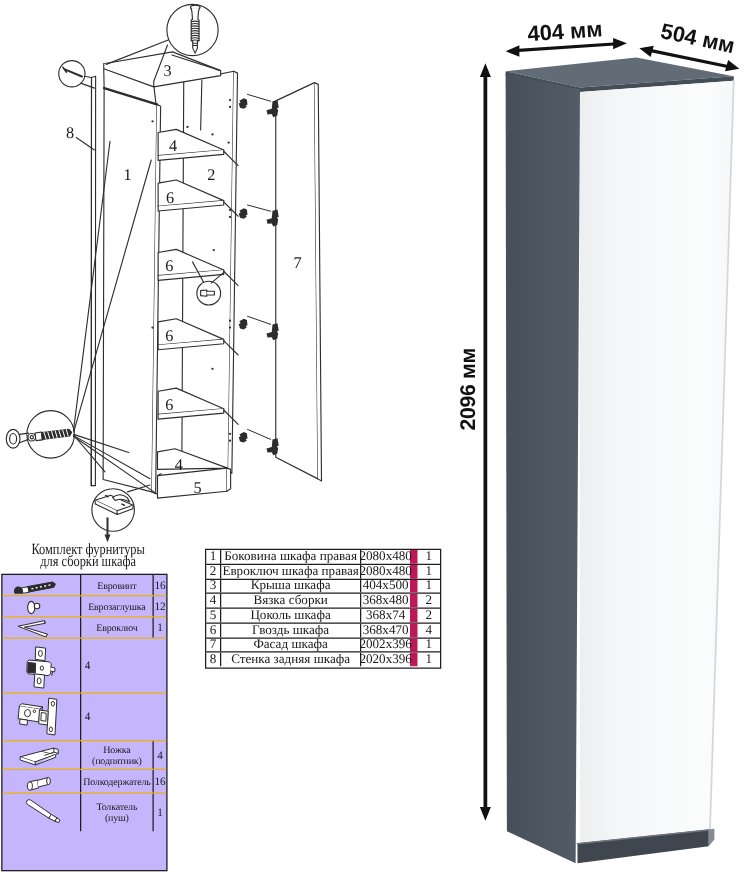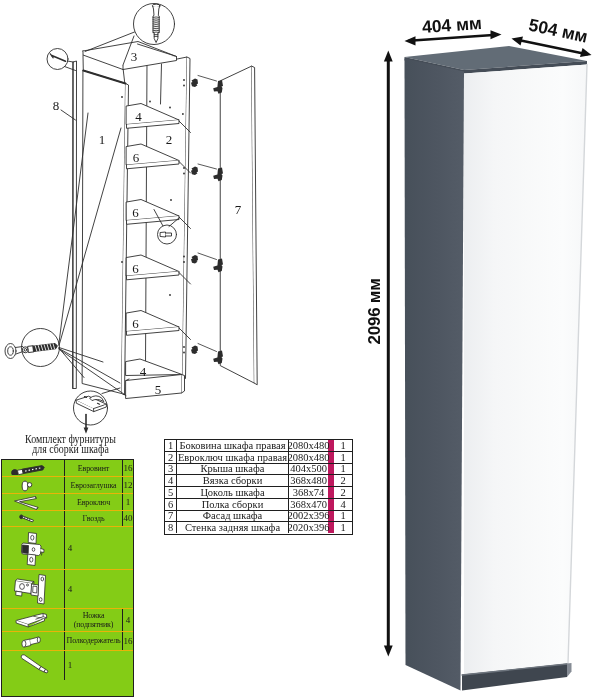--- a/index.html
+++ b/index.html
@@ -1,19 +1,19 @@
 <!DOCTYPE html>
 <html><head>
 <meta charset="utf-8">
 <style>
 html,body{margin:0;padding:0;width:601px;height:700px;background:#fff;overflow:hidden}
 body{position:relative;will-change:transform;transform:translateZ(0);font-family:"Liberation Serif",serif;color:#1a1a1a}
 .abs{position:absolute}
 
-.hw{position:absolute;left:1px;top:459px;width:133px;height:237.5px;border:1px solid #1f1f1f;box-sizing:border-box;background:#84cc16}
+.hw{position:absolute;left:1px;top:459px;width:133px;height:237.5px;border:1px solid #1f1f1f;box-sizing:border-box;background:#c4b5fd}
 .hwrow{display:flex;box-sizing:border-box;border-top:1px solid #eab308}
 .hwrow.first{border-top:none}
 .hwc{box-sizing:border-box;display:flex;align-items:center;justify-content:center}
 .hwicon{width:63px;border-right:1px solid #1f1f1f}
 .hwname{width:58px;border-right:1px solid #1f1f1f;font-size:8px;letter-spacing:-0.15px;line-height:9px;text-align:center;white-space:nowrap}
 .hwqty{width:10px;font-size:9px}
 
 .pt{position:absolute;left:164px;top:439px;width:189px;height:96px;border:1px solid #1f1f1f;box-sizing:border-box;background:#fff}
 .ptrow{display:flex;box-sizing:border-box;border-top:1px solid #1f1f1f;height:11.75px}
 .ptrow.first{border-top:none;height:10.75px}
@@ -321,31 +321,20 @@
 <div class="hwc hwicon">
         <svg width="62" height="15" viewBox="0 0 62 15" fill="none" stroke="#2e2e2e" stroke-width="0.8">
           <path d="M33.5 1.5 L12.5 6 L34.5 14.5 L36 12.3 L17.5 6.7 L34.2 3.6 Z" fill="#fff"></path>
           <path d="M33.5 1.5 L34.2 3.6 M34.5 14.5 L36 12.3"></path>
         </svg>
       </div>
 <div class="hwc hwname">Евроключ</div>
 <div class="hwc hwqty">1</div>
 </div>
 
-<div class="hwrow" style="height:15.5px">
-<div class="hwc hwicon">
-        <svg width="62" height="13" viewBox="0 0 62 13" fill="none" stroke="#2e2e2e" stroke-width="0.9">
-          <ellipse cx="19.3" cy="4.8" rx="1.6" ry="1.9" fill="#2c2c2c"></ellipse>
-          <path d="M20.8 4 L31.5 8.2 L30.5 9.9 L20.5 6 Z" fill="#fff"></path>
-          <path d="M23 5 L22.5 6.8 M25.5 6 L25 7.7 M28 7 L27.5 8.7"></path>
-        </svg>
-      </div>
-<div class="hwc hwname">Гвоздь</div>
-<div class="hwc hwqty">40</div>
-</div>
 
 
 <div class="hwrow" style="height:43.5px">
 <div class="hwc hwicon">
         <svg width="62" height="41" viewBox="0 0 62 41" fill="none" stroke="#2e2e2e" stroke-width="0.8">
           <path d="M26.5 5.5 L34.5 6.5 L34 16.5 L26.2 15.5 Z" fill="#fff"></path>
           <ellipse cx="30.3" cy="10.7" rx="1.6" ry="2.4" fill="#fff"></ellipse>
           <path d="M21 16 L37.5 17.5 L39 19 L38.5 27 L36.5 28.5 L20.5 27 L19.5 25.5 L19.8 17.5 Z" fill="#fff"></path>
           <path d="M20.5 18 L26.5 18.6 L26.2 26.4 L20.2 25.8 Z" fill="#2c2c2c"></path>
           <ellipse cx="31.5" cy="22.5" rx="1.3" ry="1.8"></ellipse>
@@ -402,20 +391,21 @@
 </div>
 
 <div class="hwrow" style="height:30.5px">
 <div class="hwc hwicon">
         <svg width="62" height="28" viewBox="0 0 62 28" fill="none" stroke="#2e2e2e" stroke-width="0.8">
           <path d="M19.5 4.5 Q21 3.2 22.5 4 L39 15.5 L37 18.5 L20 7.5 Q18.5 6.3 19.5 4.5 Z" fill="#fff"></path>
           <path d="M39 15.5 L43.5 18.2 L42 21 L37 18.5 Z" fill="#fff"></path>
           <path d="M43.5 18.2 L46 20 L45 22 L42 21 Z" fill="#fff"></path>
         </svg>
       </div>
+<div class="hwc hwname">Толкатель<br>(пуш)</div>
 <div class="hwc hwqty">1</div>
 </div>
 </div>
 
 <div class="pt">
 
 <div class="ptrow first">
 <div class="ptc ptn">1</div>
       <div class="ptc ptname">Боковина шкафа правая</div>
       <div class="ptc ptsize">2080х480</div>
@@ -445,21 +435,21 @@
 
 <div class="ptrow">
 <div class="ptc ptn">5</div>
       <div class="ptc ptname">Цоколь шкафа</div>
       <div class="ptc ptsize">368х74</div>
       <div class="ptc ptq">2</div>
 </div>
 
 <div class="ptrow">
 <div class="ptc ptn">6</div>
-      <div class="ptc ptname">Полка сборки</div>
+      <div class="ptc ptname">Гвоздь шкафа</div>
       <div class="ptc ptsize">368х470</div>
       <div class="ptc ptq">4</div>
 </div>
 
 <div class="ptrow">
 <div class="ptc ptn">7</div>
       <div class="ptc ptname">Фасад шкафа</div>
       <div class="ptc ptsize">2002х396</div>
       <div class="ptc ptq">1</div>
 </div>

